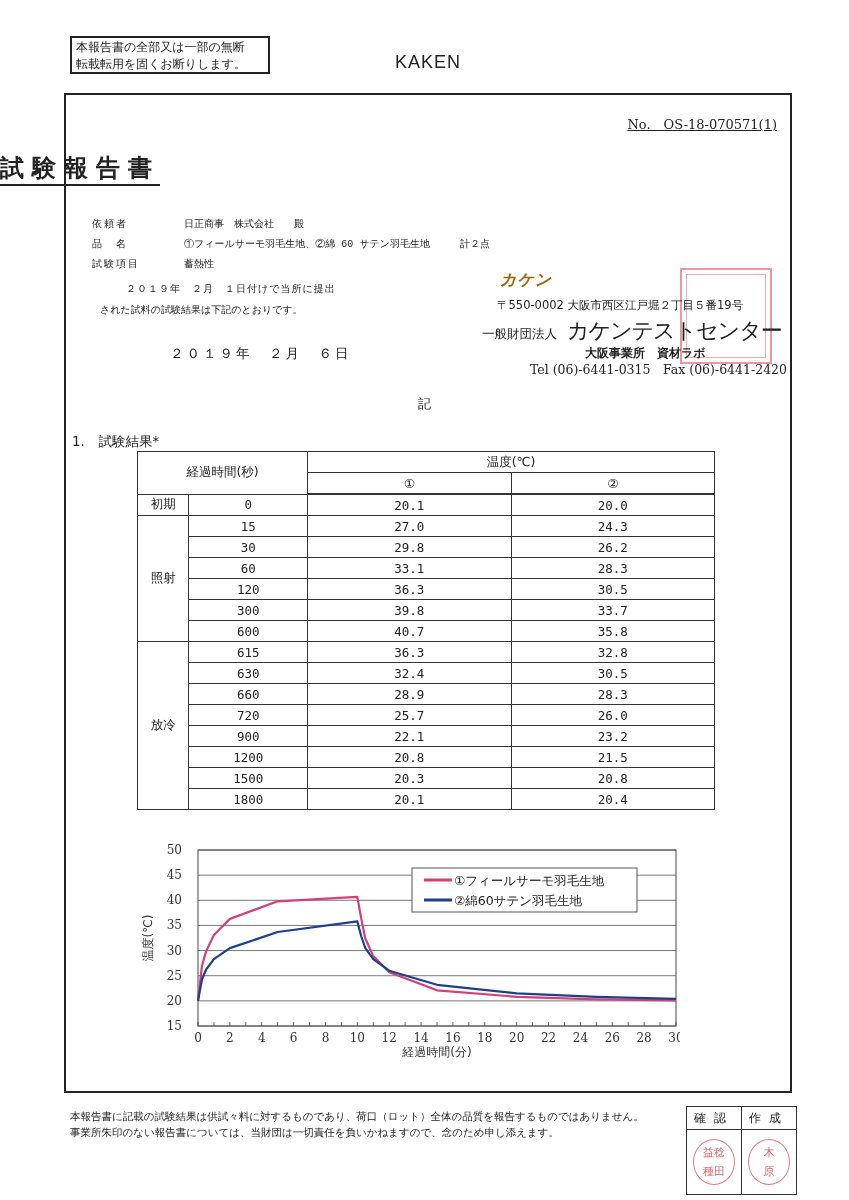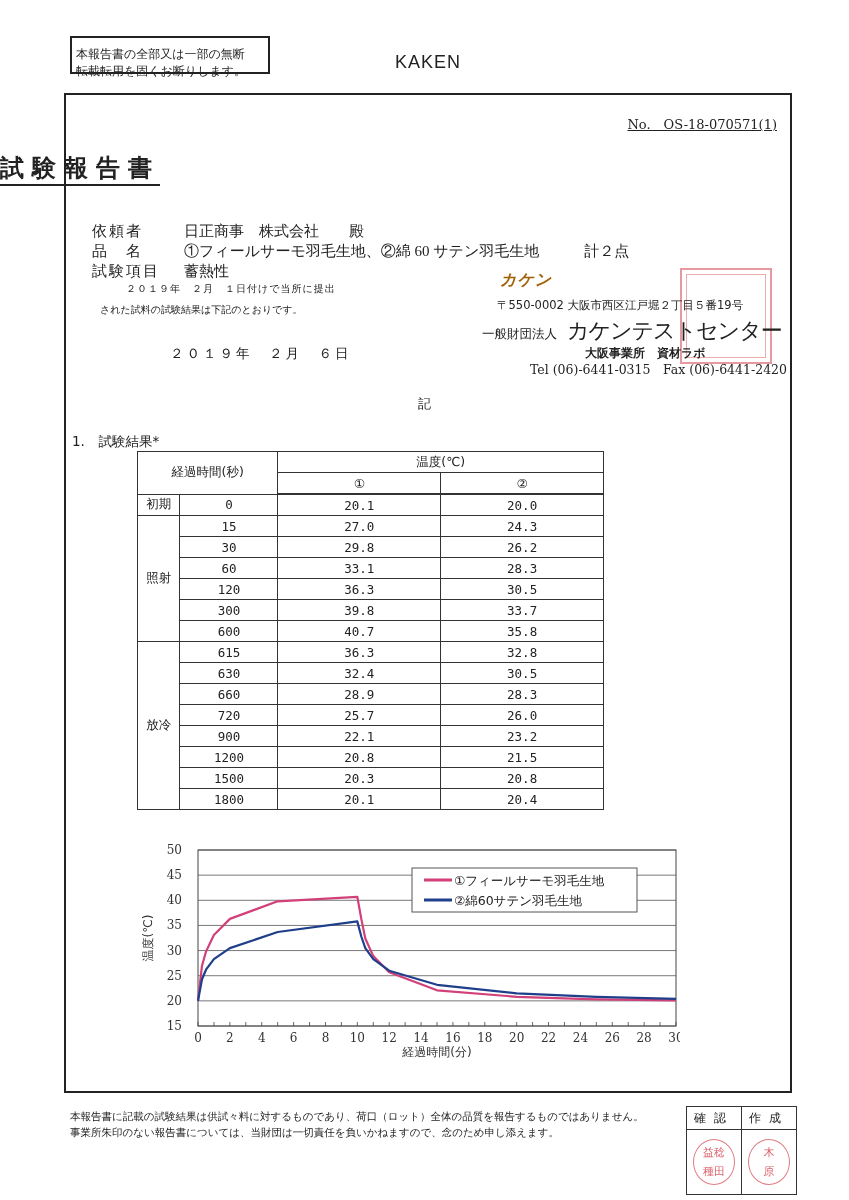--- a/index.html
+++ b/index.html
@@ -1,40 +1,40 @@
 <!DOCTYPE html>
 <html><head>
 <meta charset="utf-8">
 <style>
   html,body{margin:0;padding:0;background:#fff;}
   body{width:849px;height:1200px;position:relative;overflow:hidden;font-family:"DejaVu Serif",serif;color:#222;}
   .abs{position:absolute;}
-  .notice{left:70px;top:36px;width:200px;height:38px;border:2px solid #222;font-size:12px;line-height:17px;padding:8px 4px;box-sizing:border-box;font-family:"DejaVu Sans",sans-serif;}
+  .notice{left:70px;top:36px;width:200px;height:38px;border:2px solid #222;font-size:12px;line-height:17px;padding:1px 4px;box-sizing:border-box;font-family:"DejaVu Sans",sans-serif;}
   .kaken{left:395px;top:52px;font-family:"Liberation Sans",sans-serif;font-size:18px;letter-spacing:1px;}
   .frame{left:64px;top:93px;width:728px;height:1000px;border:2px solid #222;box-sizing:border-box;}
   .docno{right:72px;top:116px;font-size:13px;text-decoration:underline;font-family:"DejaVu Serif",serif;}
   .title{left:0;width:849px;top:152px;text-align:left;font-size:24px;font-weight:bold;letter-spacing:8px;}
   .title span{border-bottom:2px solid #222;padding-bottom:2px;}
-  .info{left:92px;top:221px;font-size:15px;line-height:20px;font-family:Liberation Serif, serif;}
+  .info{left:92px;top:215px;font-size:10px;line-height:20px;font-family:Liberation Mono, monospace;}
   .info .row{display:flex;}
   .info .k{width:92px;letter-spacing:2px;}
   .para{left:100px;top:278px;font-size:10px;line-height:21px;font-family:"DejaVu Sans",sans-serif;}
   .date{left:170px;top:345px;font-size:13.5px;letter-spacing:3px;font-family:"DejaVu Sans",sans-serif;}
   .logo{left:500px;top:270px;font-family:"DejaVu Sans",sans-serif;font-style:italic;font-weight:bold;font-size:16px;color:#a16207;letter-spacing:1px;}
   .addr{left:497px;top:298px;font-size:11.5px;font-family:"DejaVu Sans",sans-serif;}
   .org{left:482px;top:316px;font-family:"DejaVu Sans",sans-serif;}
   .org .pre{font-size:12.5px;}
   .org .name{font-size:22px;margin-left:10px;letter-spacing:-1px;}
   .office{left:585px;top:345px;font-size:12px;font-weight:bold;font-family:"DejaVu Sans",sans-serif;}
   .tel{left:530px;top:362px;font-size:12.5px;font-family:"DejaVu Serif",serif;}
   .seal{left:680px;top:268px;width:92px;height:96px;border:2px solid rgba(214,70,80,0.55);box-sizing:border-box;}
   .seal:before{content:"";position:absolute;left:4px;top:4px;right:4px;bottom:4px;border:1px solid rgba(214,70,80,0.45);}
   .ki{left:0;width:849px;top:395px;text-align:center;font-size:13px;font-family:"DejaVu Sans",sans-serif;}
   .sect{left:72px;top:433px;font-size:13.5px;font-family:"DejaVu Sans",sans-serif;}
-  table.res{position:absolute;left:137px;top:451px;width:467px;border-collapse:collapse;font-family:"DejaVu Sans Mono",monospace;font-size:12.5px;}
+  table.res{position:absolute;left:137px;top:451px;width:578px;border-collapse:collapse;font-family:"DejaVu Sans Mono",monospace;font-size:12.5px;}
   table.res td{border:1px solid #333;text-align:center;height:20px;padding:0;}
   table.res tr.hdr2 td{border-bottom:2px solid #333;}
   table.res .jp{font-family:"DejaVu Sans",sans-serif;}
   .chart{left:140px;top:840px;width:540px;height:230px;}
   .disc{left:70px;top:1108px;font-size:10.5px;line-height:16px;font-family:"DejaVu Sans",sans-serif;}
   table.approve{position:absolute;left:686px;top:1106px;border-collapse:collapse;font-family:"DejaVu Sans",sans-serif;font-size:12px;padding-left:20px;}
   table.approve td{border:1px solid #333;width:52px;text-align:center;}
   table.approve .h{height:20px;letter-spacing:8px;}
   table.approve .s{height:62px;}
   .stamp{display:inline-block;width:42px;height:46px;border:1.5px solid rgba(210,70,80,0.7);border-radius:50%;color:rgba(210,70,80,0.85);font-size:11px;line-height:19px;box-sizing:border-box;padding-top:3px;}

